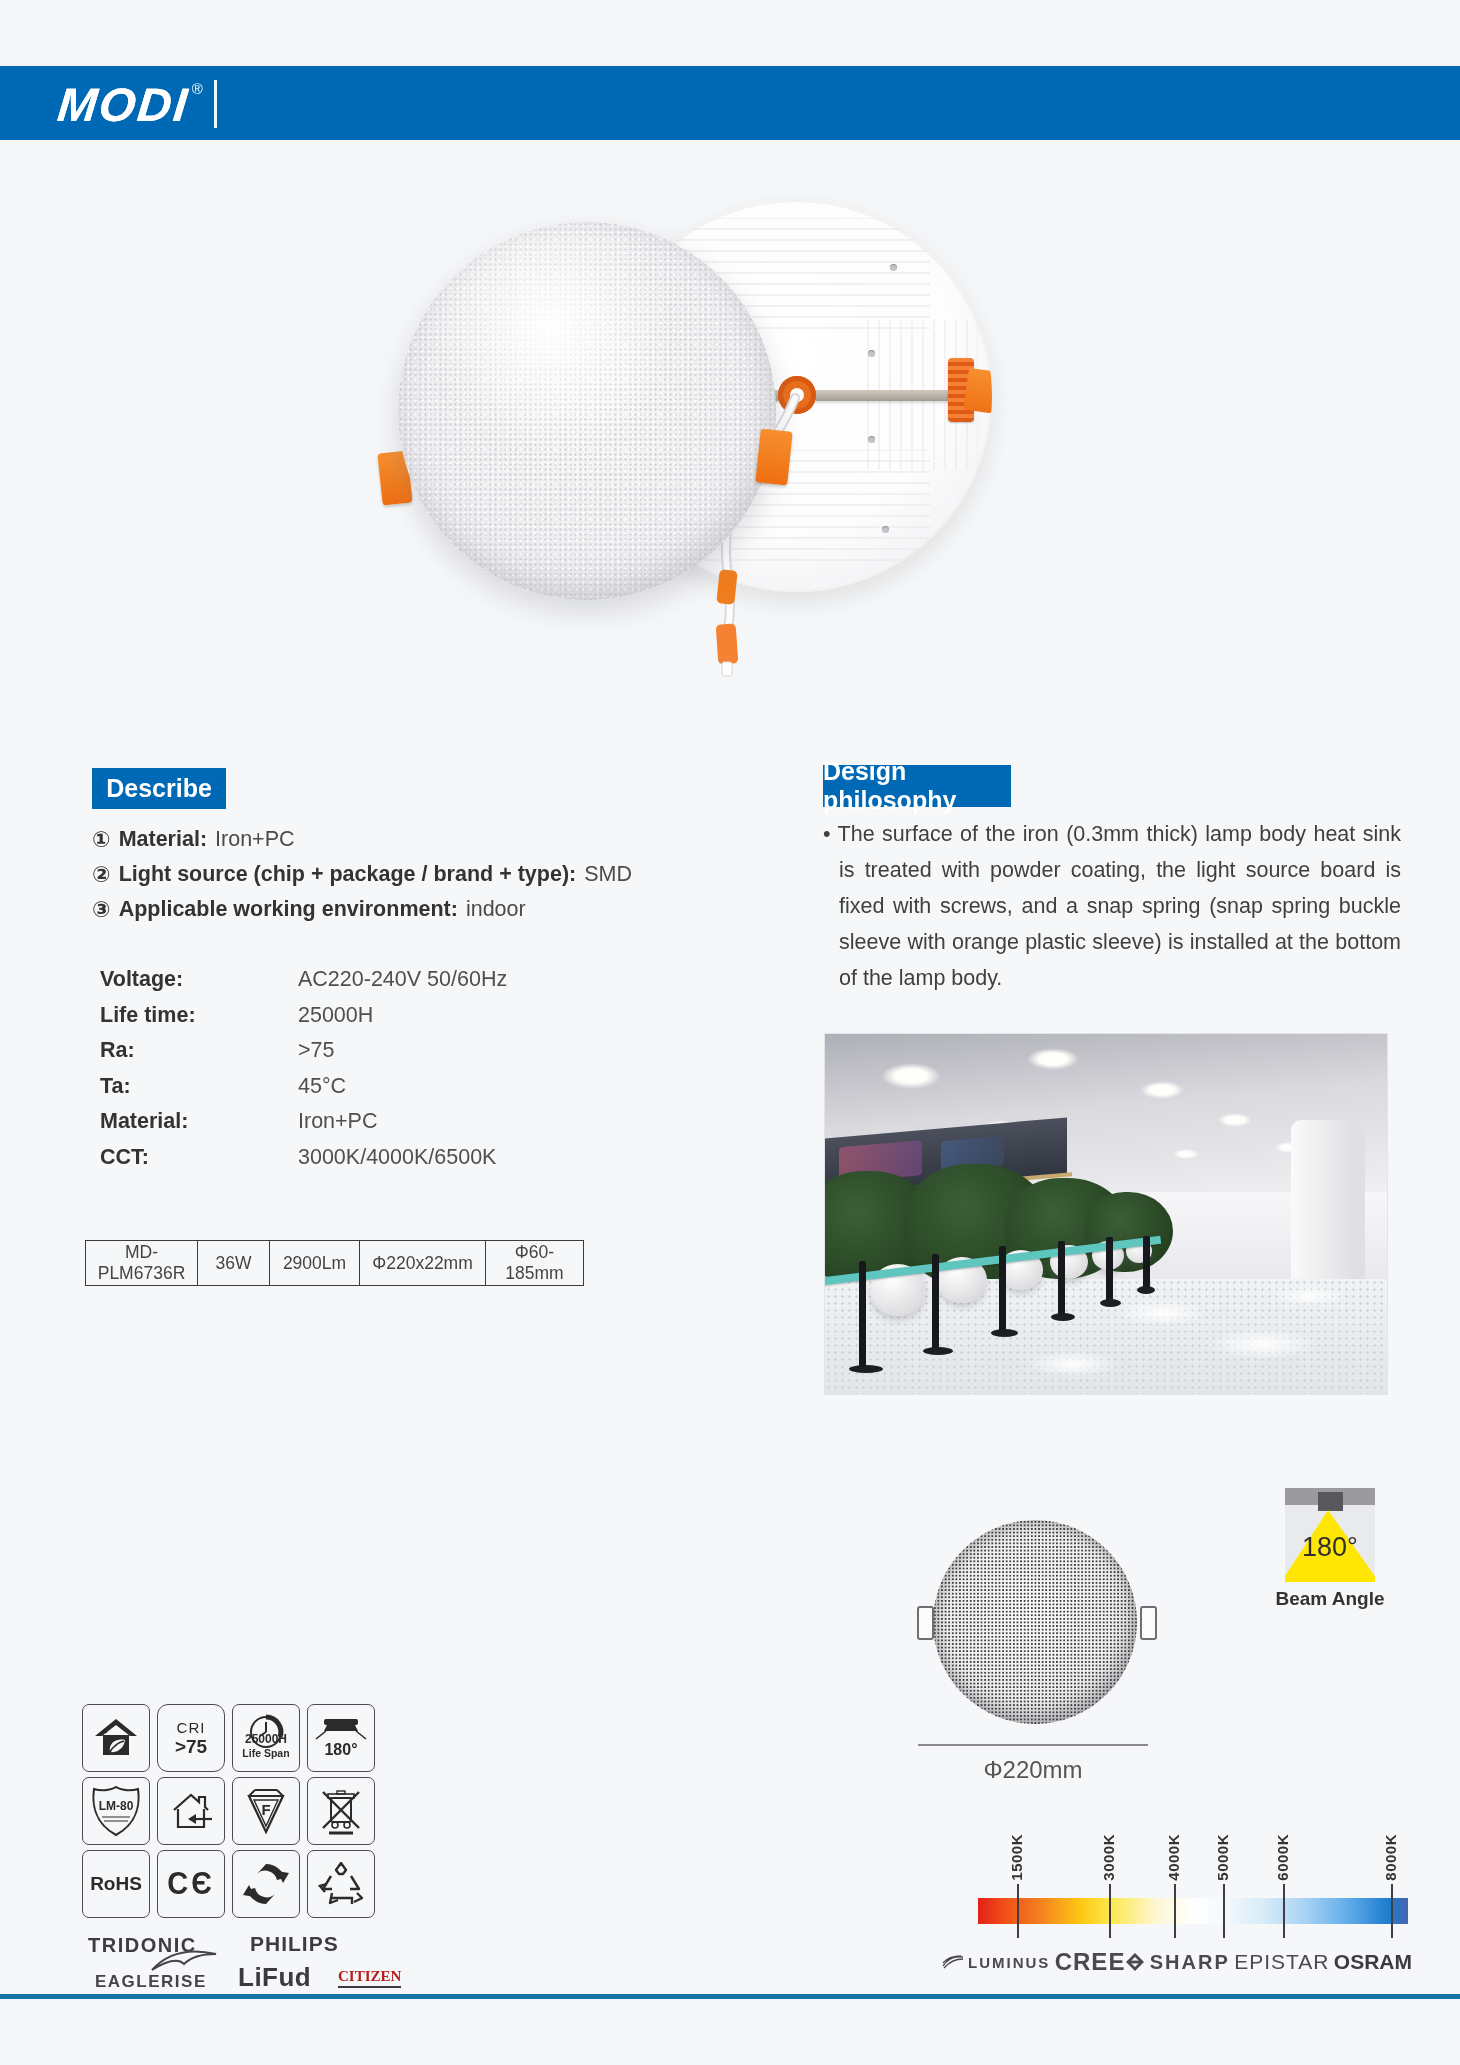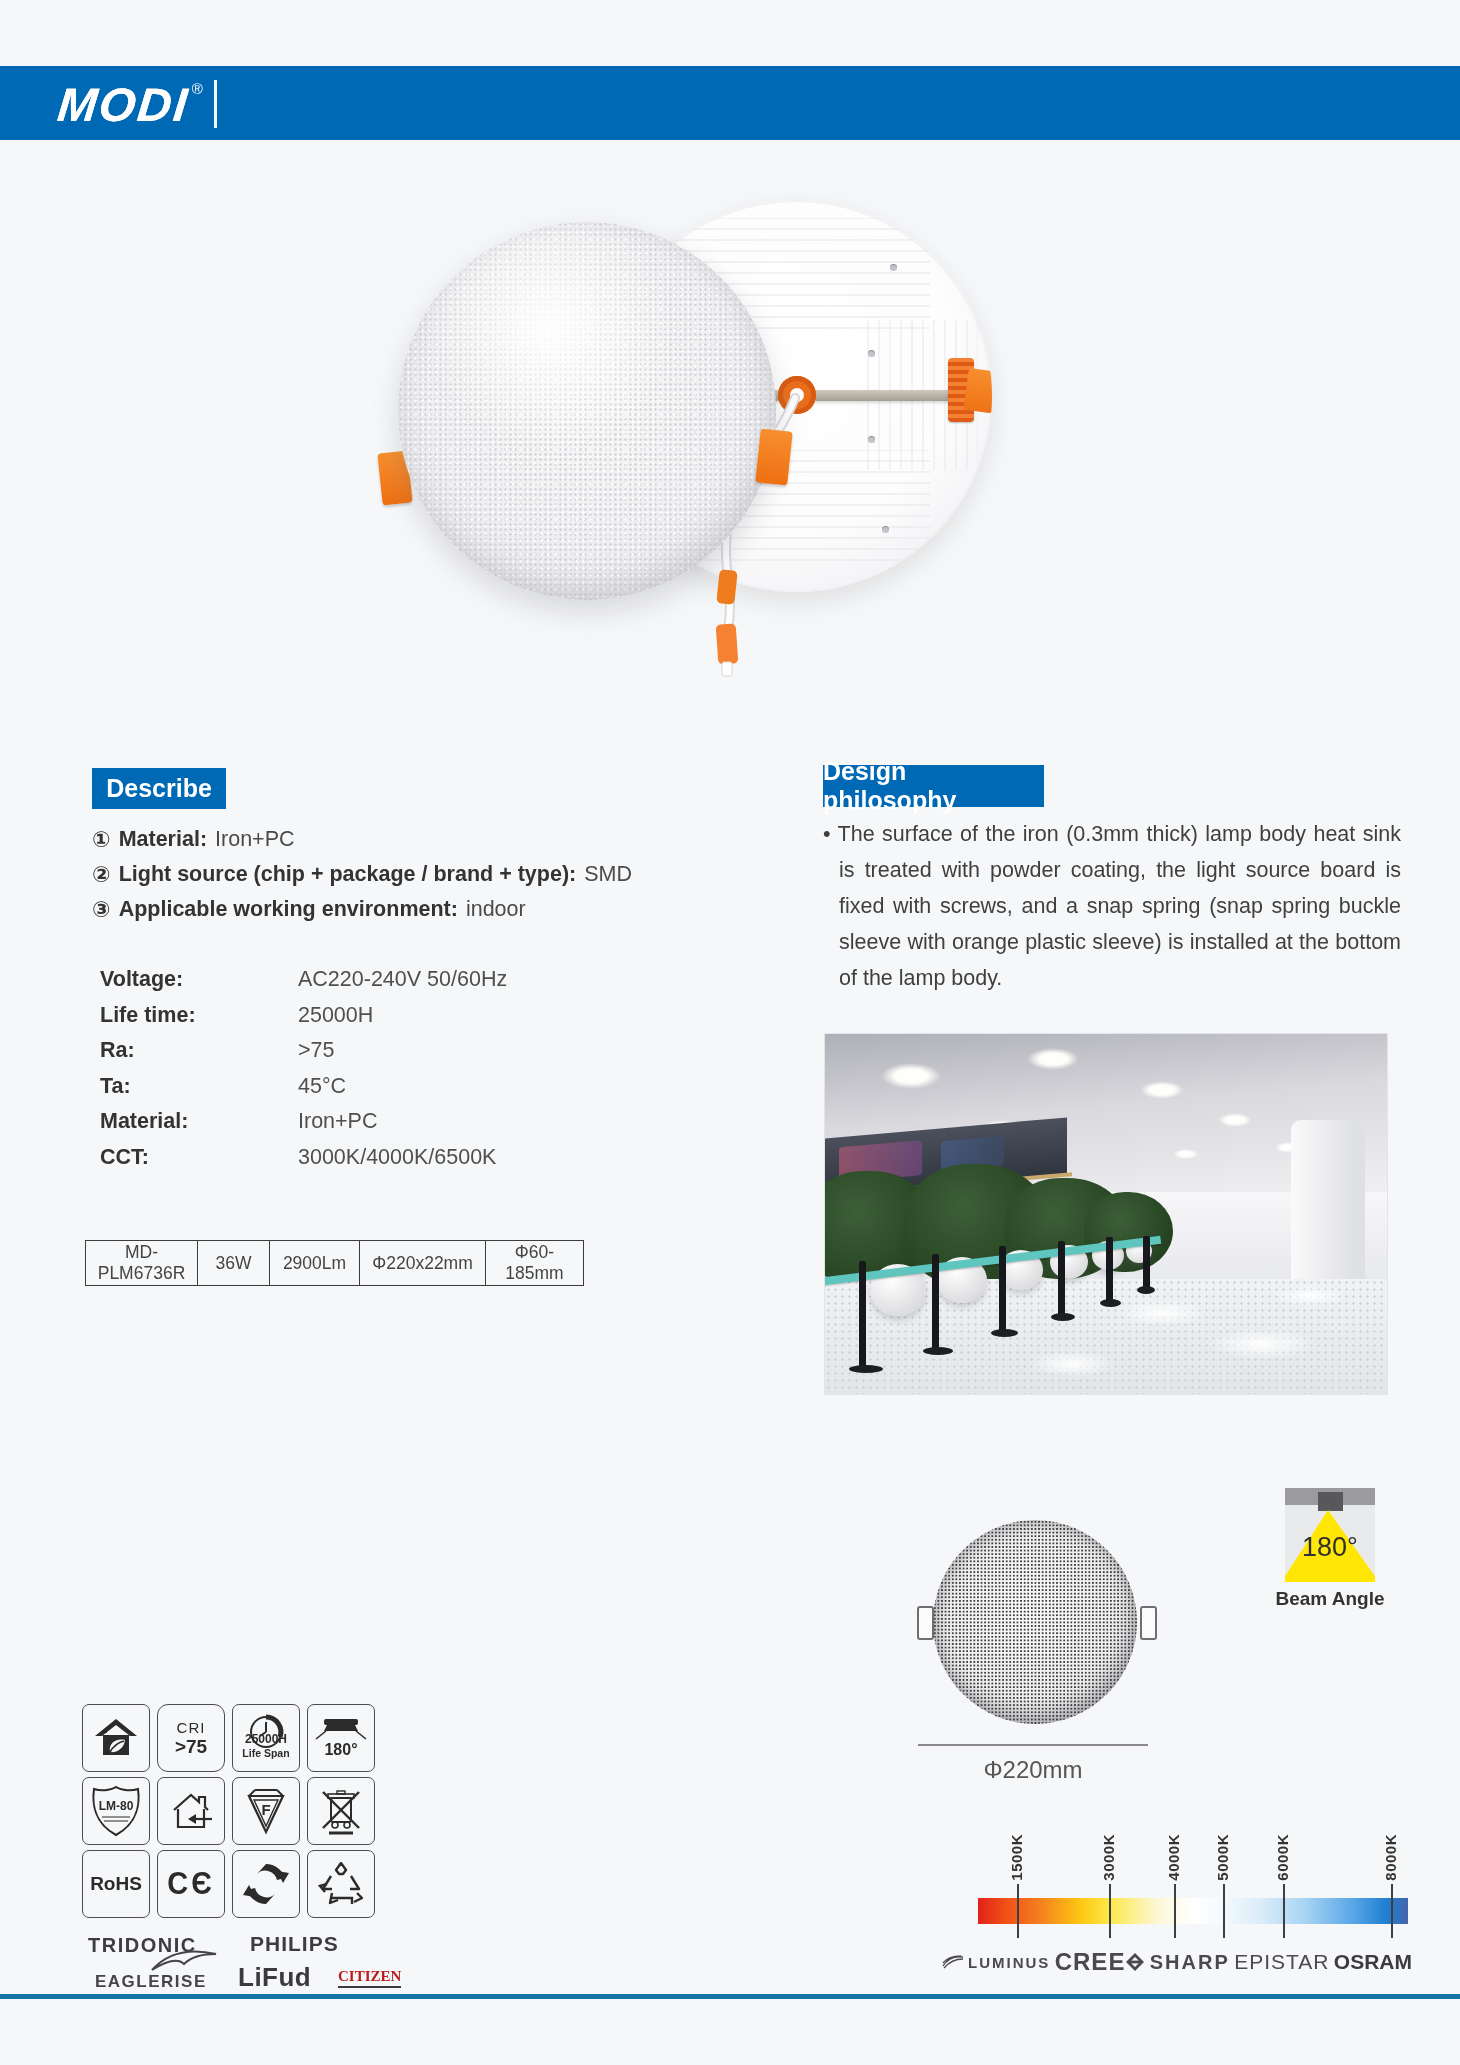--- a/index.html
+++ b/index.html
@@ -39,21 +39,21 @@
       radial-gradient(#ffffff 0.9px, rgba(255,255,255,0) 1.4px),
       radial-gradient(#d5d5da 1px, rgba(0,0,0,0) 1.5px),
       radial-gradient(circle at 50% 45%, #f7f7f8 0%, #efeff1 55%, #e2e2e6 82%, #d4d4d9 100%);
     background-size:auto,7px 7px,5px 5px,auto;
     box-shadow:0 12px 28px rgba(110,110,120,.22), inset -6px -10px 26px rgba(160,160,170,.35);}
   .clip-orange{background:linear-gradient(180deg,#f78f2e,#ee6f12);border-radius:4px;box-shadow:0 2px 3px rgba(0,0,0,.2);}
 
   
   .badge{background:#0069b5;color:#fff;font-weight:bold;font-size:25px;display:flex;align-items:center;justify-content:center;margin-top:8px;}
   .badge-describe{left:92px;top:760px;width:134px;height:41px;}
-  .badge-design{left:823px;top:757px;width:221px;height:42px;}
+  .badge-design{left:823px;top:757px;width:188px;height:42px;}
 
   
   .num-list{left:92px;top:822px;width:640px;font-size:21.5px;color:#4a4a4a;}
   .num-list .row{height:35px;display:flex;align-items:center;}
   .num-list .n{font-weight:bold;color:#333;margin-right:8px;font-size:22px;}
   .num-list .lb{font-weight:bold;color:#333;margin-right:8px;}
   
   .specs{left:100px;top:962px;width:560px;font-size:21.5px;}
   .specs .row{height:35.5px;display:flex;align-items:center;}
   .specs .lb{width:198px;font-weight:bold;color:#333;}

